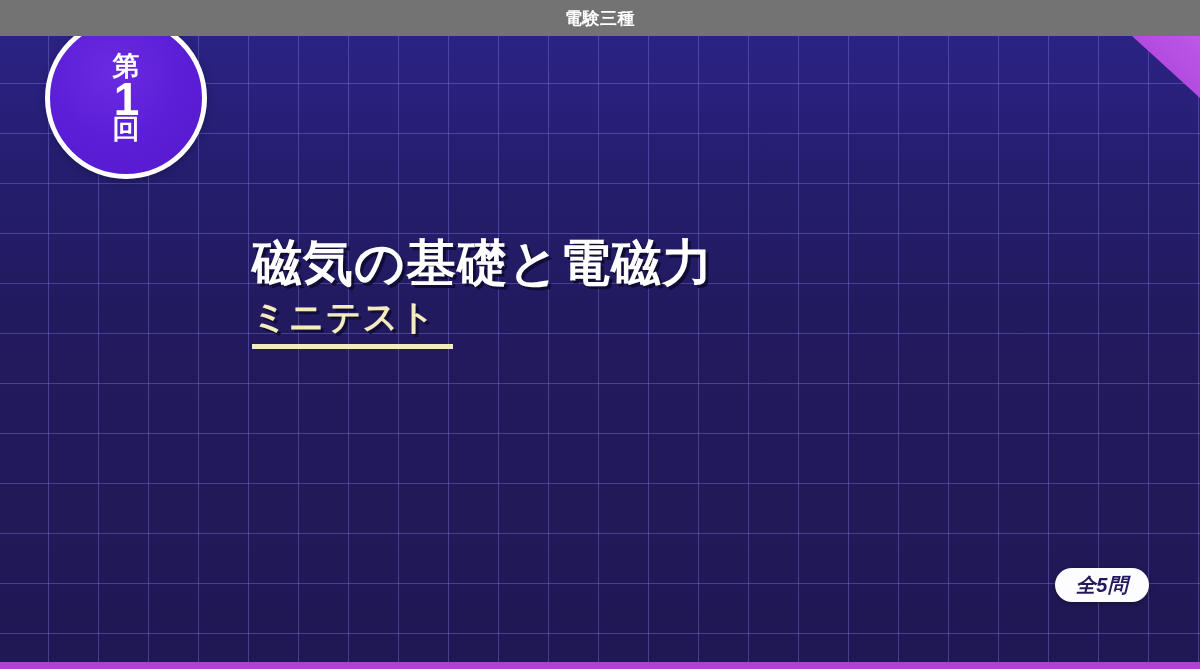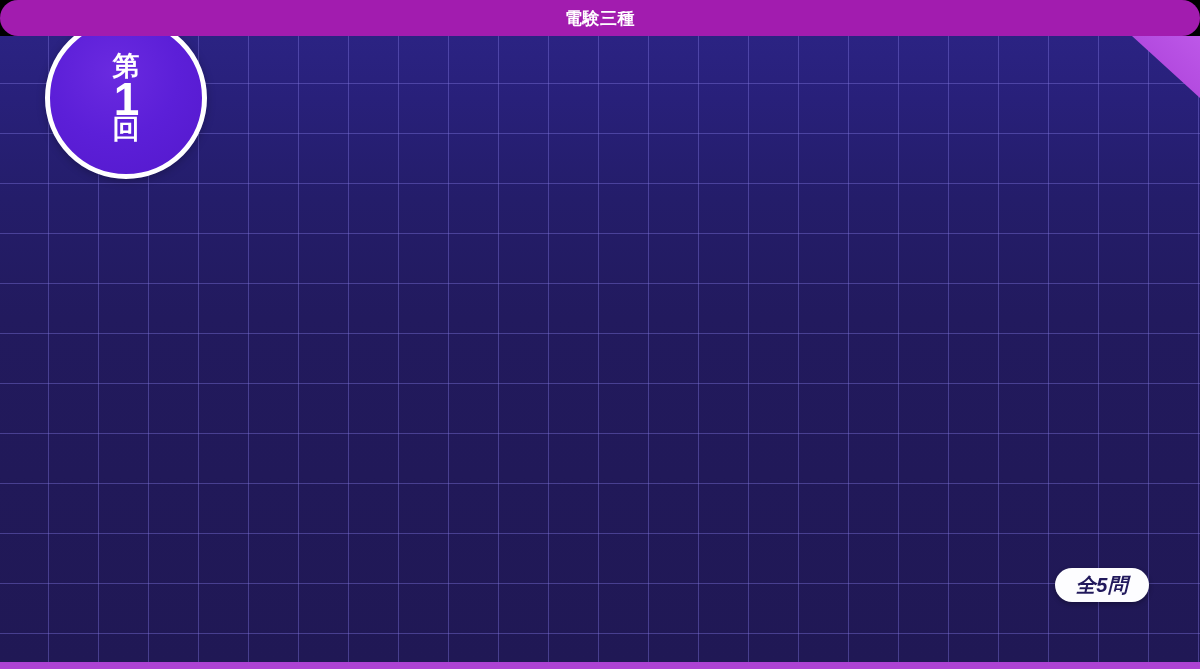--- a/index.html
+++ b/index.html
@@ -19,26 +19,25 @@
     background: #000000;
   }
 
   
   .header-bar {
     position: absolute;
     left: 0;
     top: 0;
     width: 1200px;
     height: 36px;
-    background: #a21caf;
+    background: #737373;
     display: flex;
     align-items: center;
     justify-content: center;
     z-index: 40;
-    border-radius: 18px;
   }
   .header-title {
     color: #ffffff;
     font-size: 17px;
     font-weight: bold;
     letter-spacing: 0.5px;
     line-height: 1;
   }
 
   
@@ -208,20 +207,27 @@
     <div class="grid-overlay"></div>
     <div class="corner-triangle"></div>
   </div>
 
   <div class="round-badge">
     <div class="badge-kanji-top">第</div>
     <div class="badge-number">1</div>
     <div class="badge-kanji-bottom">回</div>
   </div>
 
+  <div class="title-block">
+    <div class="main-title">磁気の基礎と電磁力</div>
+    <div>
+      <div class="sub-title">ミニテスト</div>
+    </div>
+    <div class="sub-underline"></div>
+  </div>
 
   <div class="count-pill">
     <div class="count-pill-text">全5問</div>
   </div>
 
   <div class="bottom-strip"></div>
 
 </div>
 
 </body></html>

